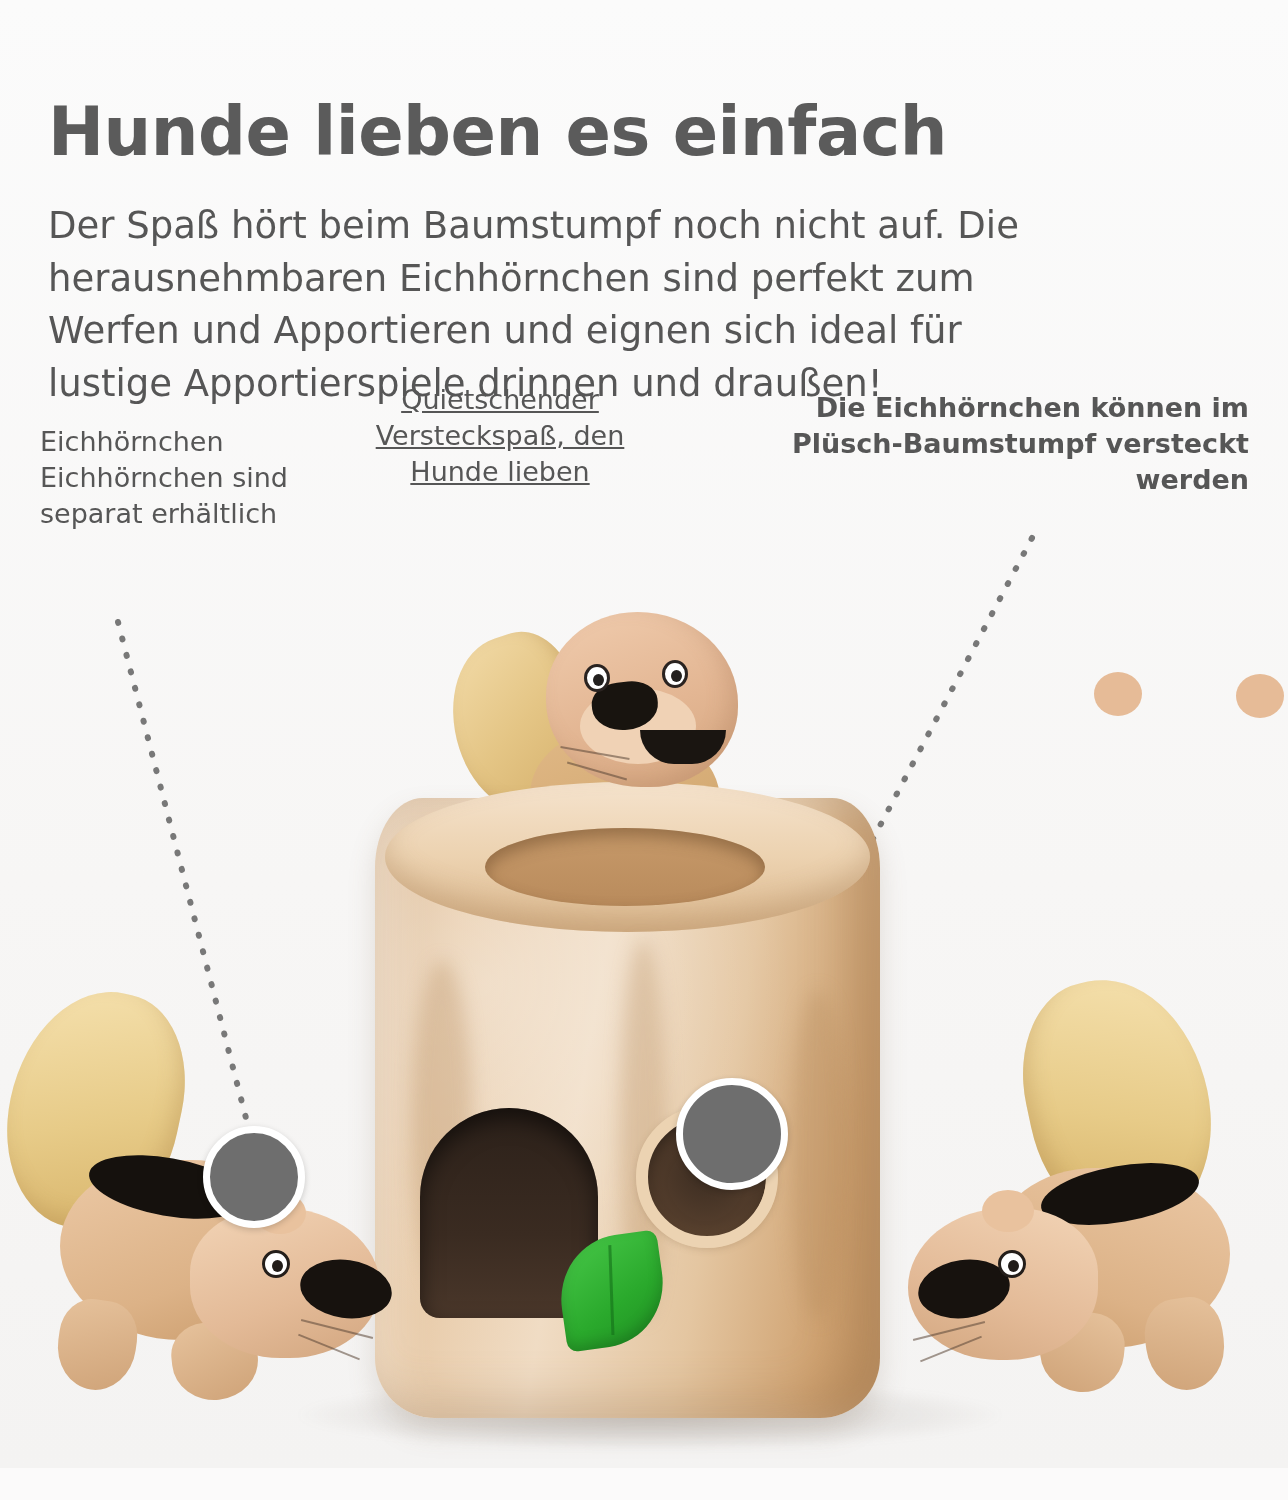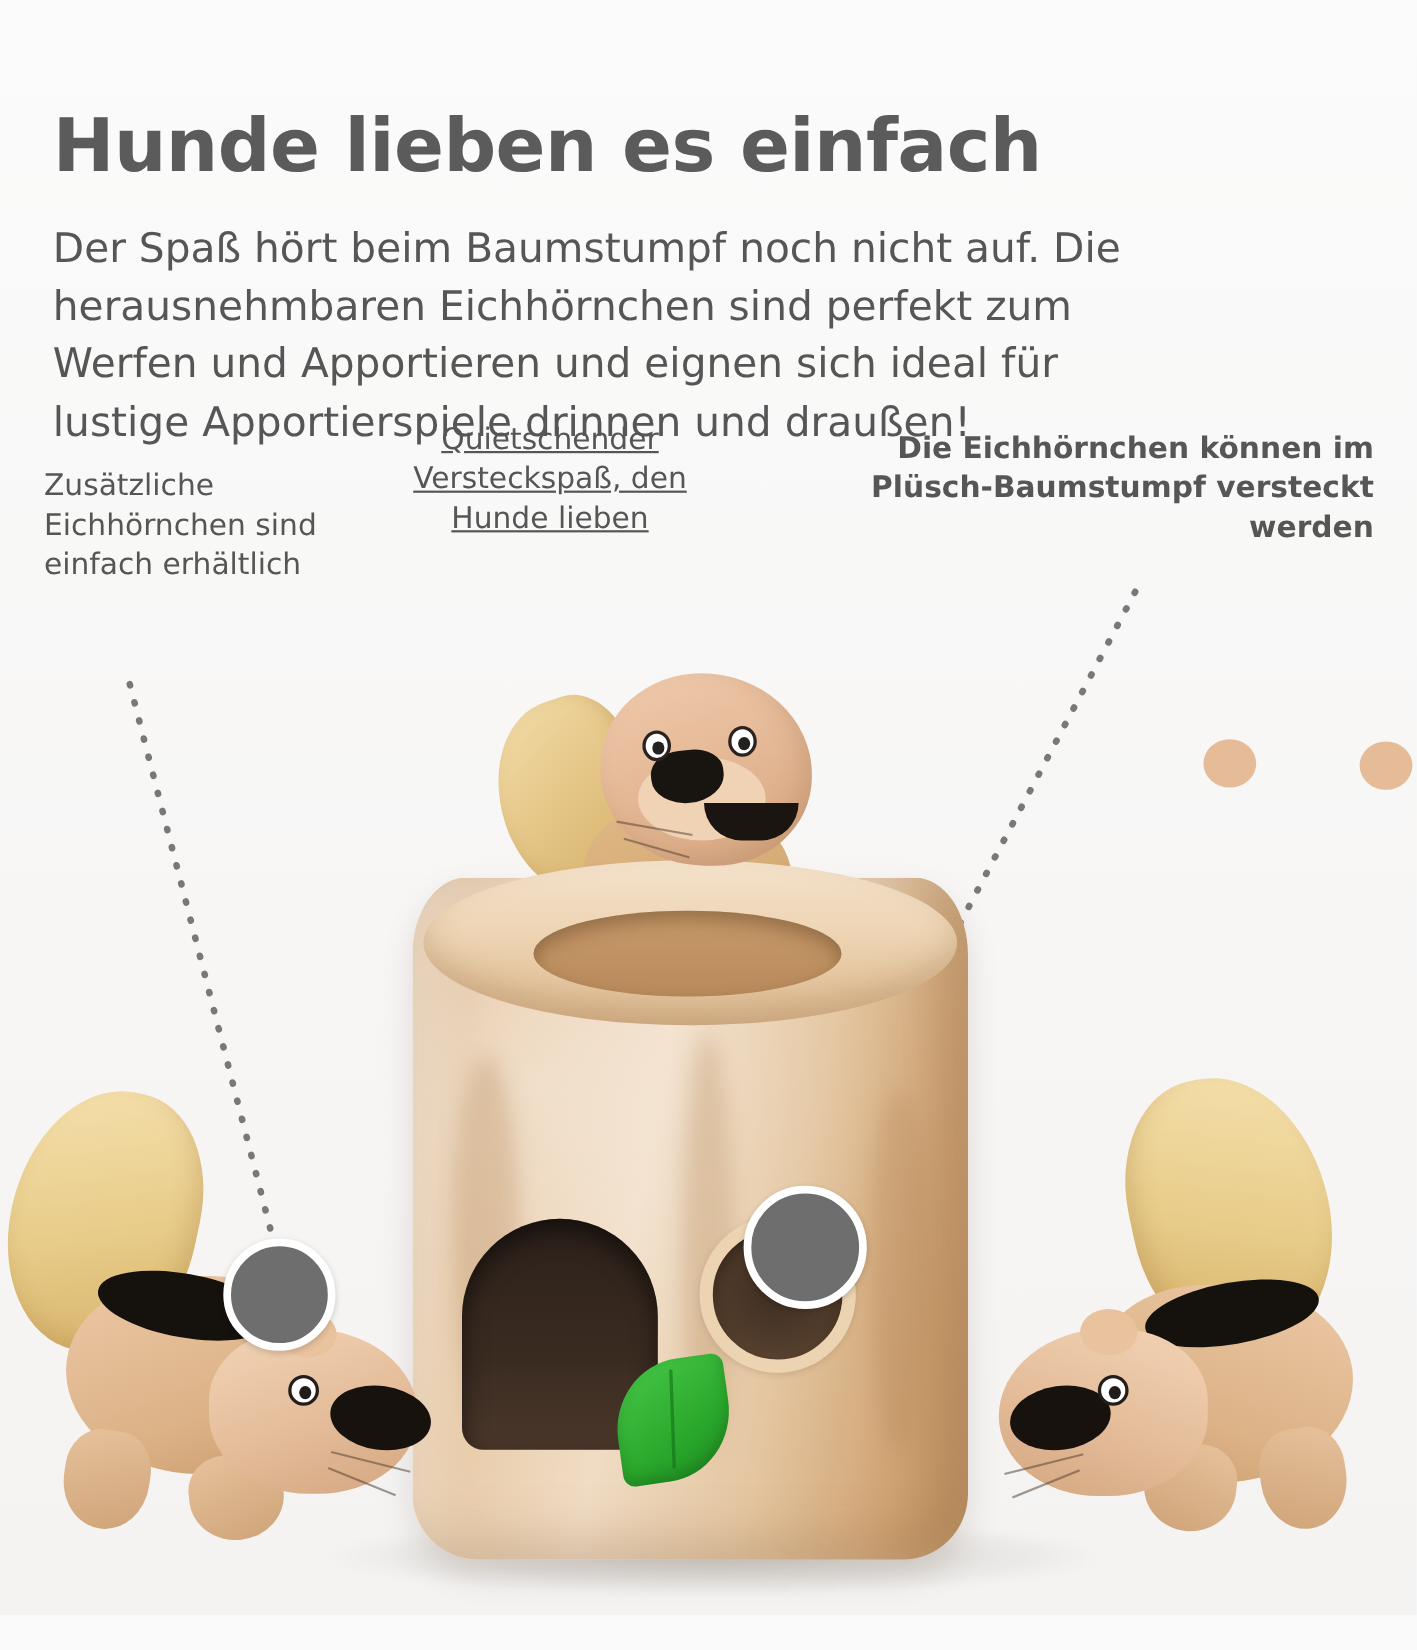--- a/index.html
+++ b/index.html
@@ -483,21 +483,21 @@
 </style>
 </head>
 <body>
 
 <div class="page">
 
   <h1 class="headline">Hunde lieben es einfach</h1>
 
   <p class="subhead">Der Spaß hört beim Baumstumpf noch nicht auf. Die herausnehmbaren Eichhörnchen sind perfekt zum Werfen und Apportieren und eignen sich ideal für lustige Apportierspiele drinnen und draußen!</p>
 
-  <div class="caption caption-left">Zusätzliche Eichhörnchen sind einfach erhältlich</div>
+  <div class="caption caption-left">Eichhörnchen Eichhörnchen sind separat erhältlich</div>
   <div class="caption caption-mid">Quietschender Versteckspaß, den Hunde lieben</div>
   <div class="caption caption-right">Die Eichhörnchen können im Plüsch-Baumstumpf versteckt werden</div>
 
   <svg class="leader" width="1288" height="1500" style="left:0; top:0;">
     <line x1="118" y1="622" x2="247" y2="1122" stroke="#787878" stroke-width="6" stroke-linecap="round" stroke-dasharray="1 16"></line>
   </svg>
   <svg class="leader" width="1288" height="1500" style="left:0; top:0;">
     <line x1="1032" y1="538" x2="734" y2="1102" stroke="#787878" stroke-width="6" stroke-linecap="round" stroke-dasharray="1 16"></line>
   </svg>
 

